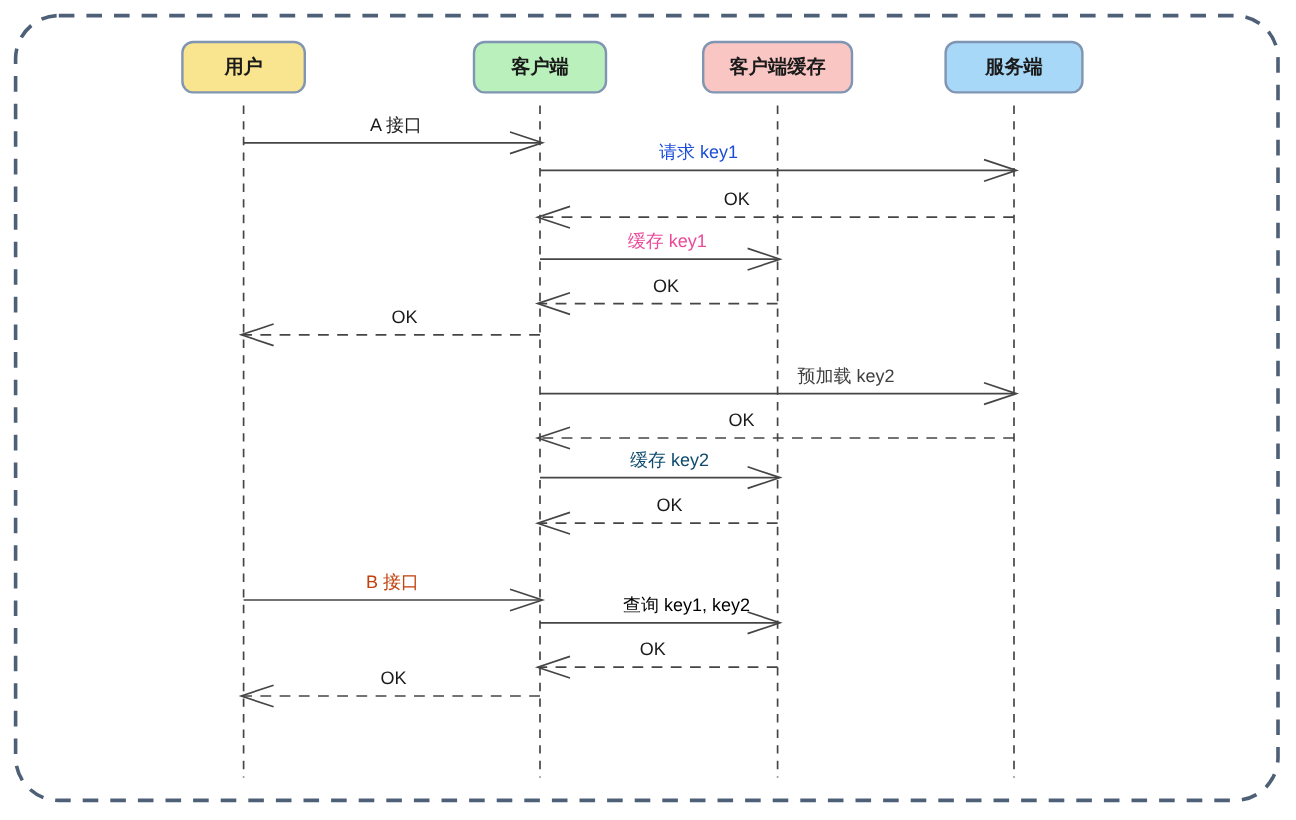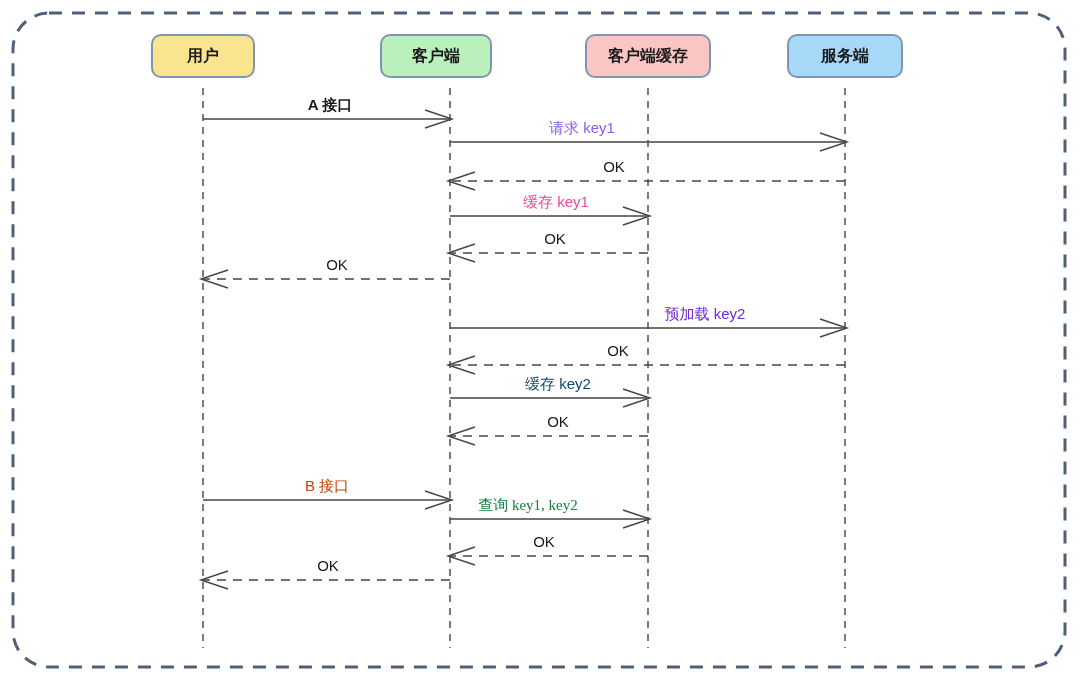--- a/index.html
+++ b/index.html
@@ -81,38 +81,38 @@
       <polyline points="623,510 650,519 623,528" fill="none" stroke="#454545" stroke-width="1.4"></polyline>
       <line x1="648" y1="556" x2="450" y2="556" stroke="#454545" stroke-width="1.4" stroke-dasharray="9 7"></line>
       <polyline points="475,547 448,556 475,565" fill="none" stroke="#454545" stroke-width="1.4"></polyline>
       <line x1="450" y1="580" x2="203" y2="580" stroke="#454545" stroke-width="1.4" stroke-dasharray="9 7"></line>
       <polyline points="228,571 201,580 228,589" fill="none" stroke="#454545" stroke-width="1.4"></polyline>
     </svg>
 
   <div class="actor" style="left: 151px; width: 104px; background: rgb(249, 229, 143); border-color: rgb(128, 149, 178);">
     <span>用户</span>
   </div>
-  <div class="actor" style="left: 380px; width: 112px; background: rgb(185, 240, 188); border-color: rgb(128, 149, 178);">
+  <div class="actor" style="left: 394px; width: 112px; background: rgb(185, 240, 188); border-color: rgb(128, 149, 178);">
     <span>客户端</span>
   </div>
   <div class="actor" style="left: 585px; width: 126px; background: rgb(249, 198, 196); border-color: rgb(128, 149, 178);">
     <span>客户端缓存</span>
   </div>
   <div class="actor" style="left: 787px; width: 116px; background: rgb(168, 216, 248); border-color: rgb(128, 149, 178);">
     <span>服务端</span>
   </div>
 
-  <div class="msg-label" style="left: 330px; top: 96px; color: rgb(26, 26, 26); font-weight: bold;">A 接口</div>
-  <div class="msg-label" style="left: 582px; top: 119px; color: #8b5cf6;">请求 key1</div>
+  <div class="msg-label" style="left: 330px; top: 96px; color: rgb(26, 26, 26);">A 接口</div>
+  <div class="msg-label" style="left: 582px; top: 119px; color: #1d4ed8;">请求 key1</div>
   <div class="msg-label" style="left: 614px; top: 158px; color: rgb(26, 26, 26);">OK</div>
   <div class="msg-label" style="left: 556px; top: 193px; color: #ec4899;">缓存 key1</div>
   <div class="msg-label" style="left: 555px; top: 230px; color: rgb(26, 26, 26);">OK</div>
   <div class="msg-label" style="left: 337px; top: 256px; color: rgb(26, 26, 26);">OK</div>
-  <div class="msg-label" style="left: 705px; top: 305px; color: #6d28d9;">预加载 key2</div>
+  <div class="msg-label" style="left: 705px; top: 305px; color: #404040;">预加载 key2</div>
   <div class="msg-label" style="left: 618px; top: 342px; color: rgb(26, 26, 26);">OK</div>
   <div class="msg-label" style="left: 558px; top: 375px; color: #0c4a6e;">缓存 key2</div>
   <div class="msg-label" style="left: 558px; top: 413px; color: rgb(26, 26, 26);">OK</div>
   <div class="msg-label" style="left: 327px; top: 477px; color: #c2410c;">B 接口</div>
-  <div class="msg-label" style="left: 528px; top: 496px; color: #15803d; font-family: Liberation Serif, serif;">查询 key1, key2</div>
+  <div class="msg-label" style="left: 572px; top: 496px; color: #000000;">查询 key1, key2</div>
   <div class="msg-label" style="left: 544px; top: 533px; color: rgb(26, 26, 26);">OK</div>
   <div class="msg-label" style="left: 328px; top: 557px; color: rgb(26, 26, 26);">OK</div>
 
 </div>
 
 </body></html>

